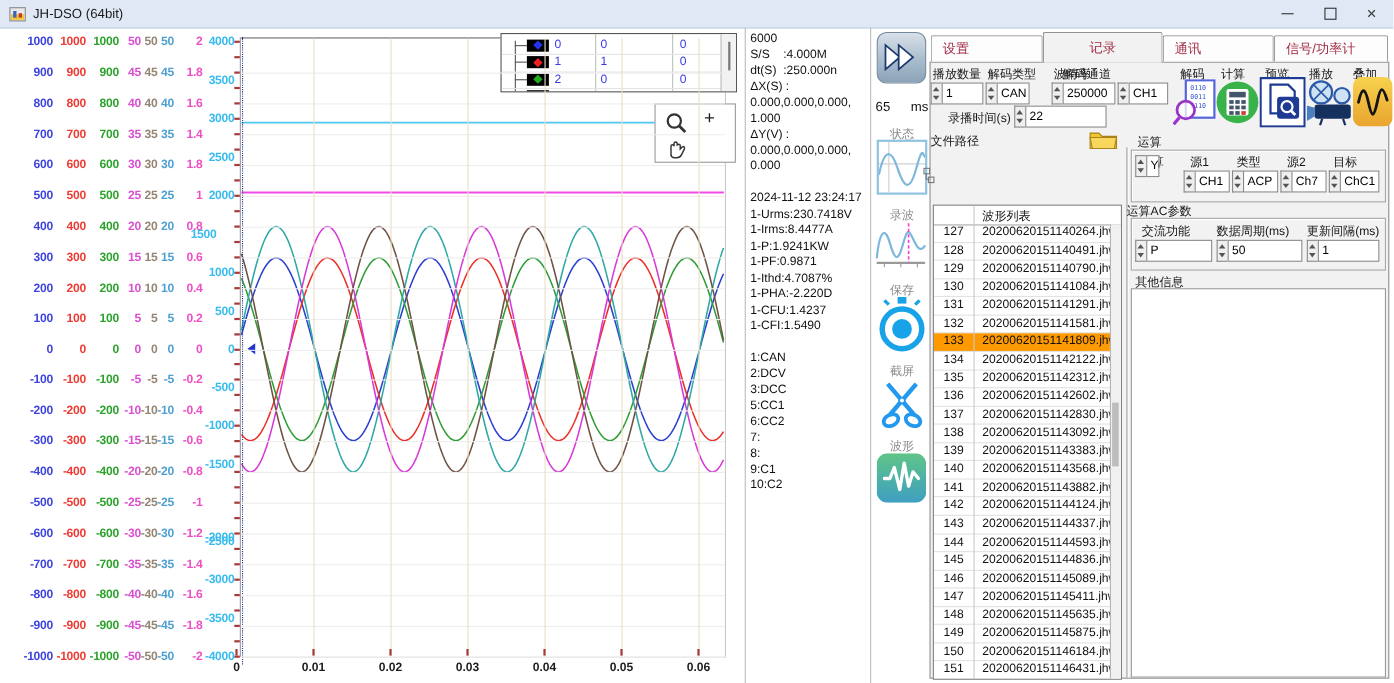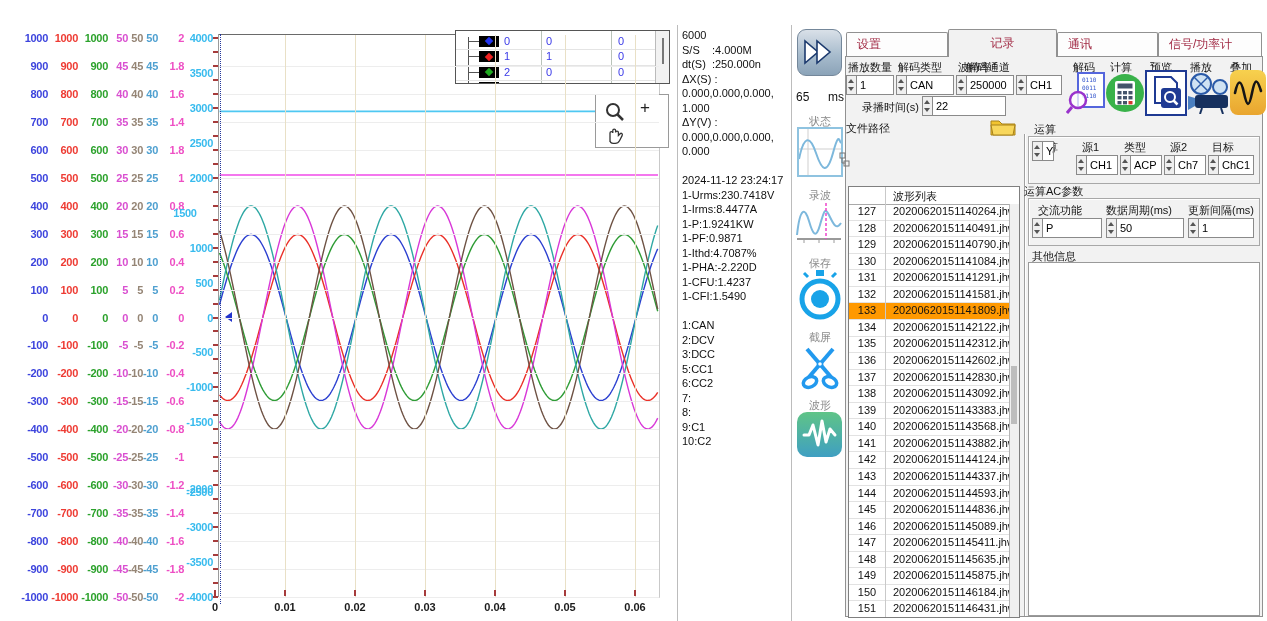--- a/index.html
+++ b/index.html
@@ -74,20 +74,36 @@
   #ft-thumb{position:absolute;left:1px;top:162px;width:6px;height:58px;background:#bdbdbd}
   .etch{position:absolute;width:1px;background:#a0a0a0;box-shadow:1px 0 0 #fff}
   #other-box{position:absolute;left:1028px;top:262px;width:230px;height:352px;background:#fff;border:1px solid #9a9a9a}
   #pathbox{position:absolute;left:848px;top:138px;width:172px;height:44px;background:#fff;border:1px solid #7f7f7f;font-size:11px;color:#111;padding:2px 1px 0 3px;box-sizing:border-box}
 </style>
 </head>
 <body>
 
 <div id="app">
 
+  <div id="titlebar">
+    <svg class="abs" style="left:8px;top:5px" width="16" height="16">
+      <rect x="1" y="2" width="14" height="12" fill="#e8e8e8" stroke="#8a8a8a"></rect>
+      <rect x="2" y="8" width="12" height="5" fill="#f2c230"></rect>
+      <rect x="4" y="5" width="3" height="6" fill="#3a62c0"></rect>
+      <rect x="9" y="7" width="3" height="4" fill="#c03a3a"></rect>
+    </svg>
+    <div id="title-text">JH-DSO (64bit)</div>
+    <div class="win-btn" style="left:1152px">
+        <span class="win-glyph-min"></span>
+      </div>
+    <div class="win-btn" style="left:1190px">
+        <span class="win-glyph-max"></span>
+      </div>
+    <div class="win-btn win-glyph-close" style="left:1228px"><span>×</span></div>
+  </div>
 
   <div id="grid"></div>
   <div id="ylabels"></div>
   <div id="plot-topline"></div>
   <div id="plot-rightline"></div>
   <div id="plot-botline"></div>
   <div id="axis-left"></div>
   <svg id="waves" style="position:absolute;left:0;top:0" width="1267" height="621">
       <line x1="219.5" x2="658" y1="111.4" y2="111.4" stroke="#4fc8f2" stroke-width="1.6"></line>
       <line x1="219.5" x2="658" y1="175.0" y2="175.0" stroke="#f04ae8" stroke-width="1.6"></line>
@@ -271,21 +287,21 @@
   <div class="ctl-label" style="left:958px;top:60px">波特率</div>
   <div class="ctl-label" style="left:966px;top:60px">解码通道</div>
 
   <div class="fld" style="left:846px;top:75px;width:48px">
     <span class="spin">
         <b class="up"></b>
         <b class="dn"></b>
       </span>
     <span class="fbox">1</span>
   </div>
-  <div class="fld" style="left:896px;top:75px;width:58px">
+  <div class="fld" style="left:896px;top:75px;width:40px">
     <span class="spin">
         <b class="up"></b>
         <b class="dn"></b>
       </span>
     <span class="fbox">CAN</span>
   </div>
   <div class="fld" style="left:956px;top:75px;width:58px">
     <span class="spin">
         <b class="up"></b>
         <b class="dn"></b>

